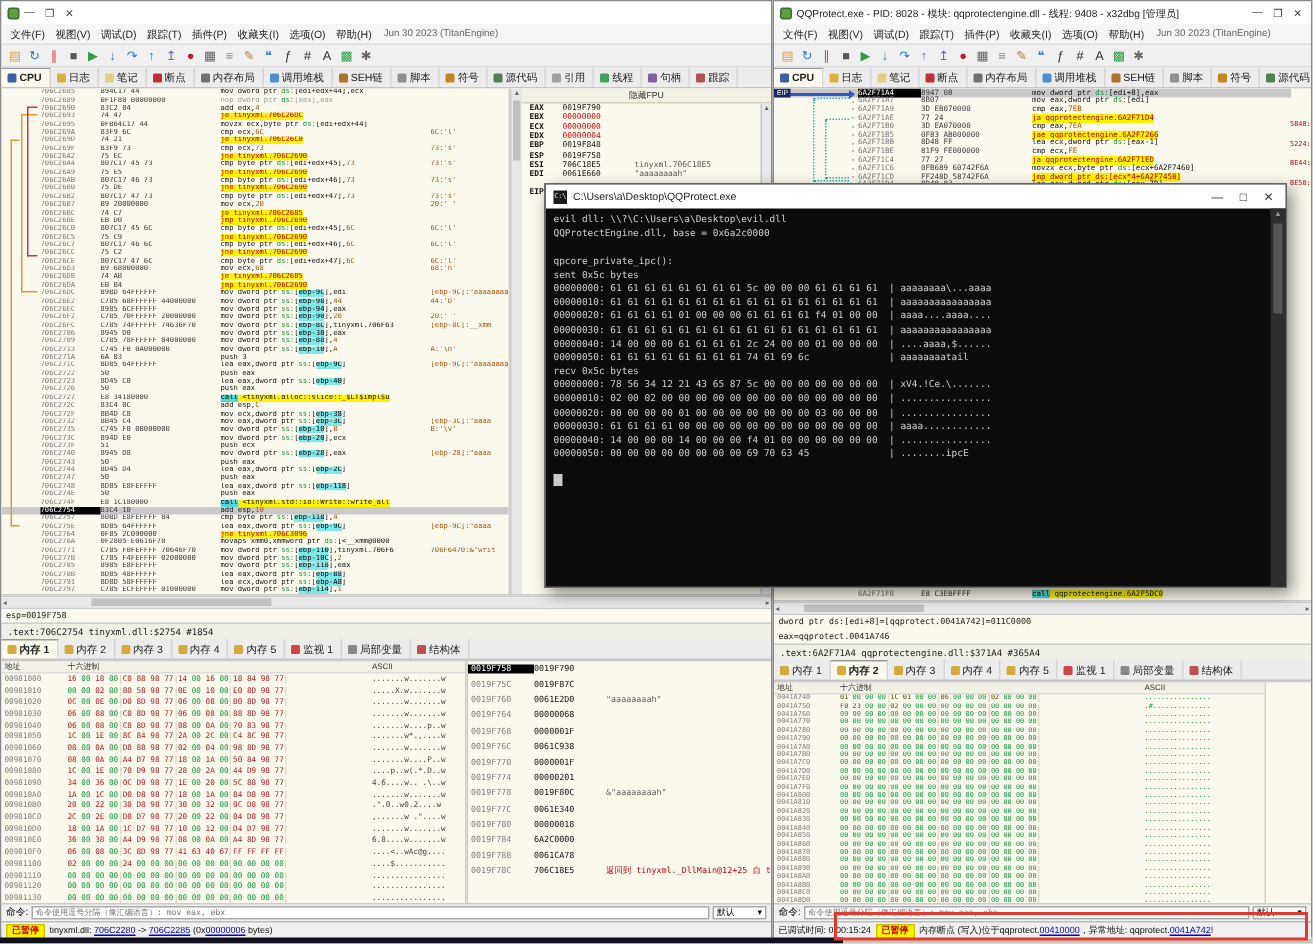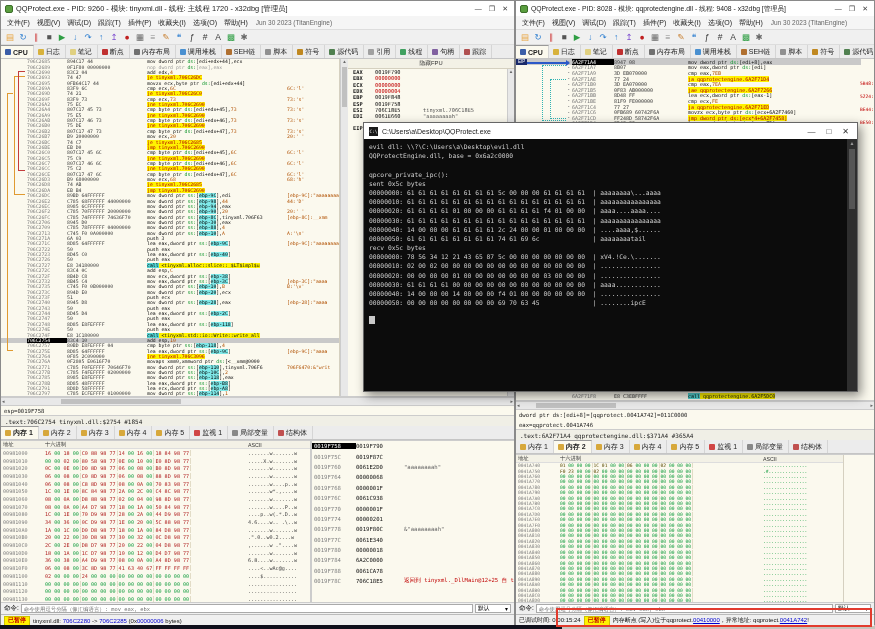--- a/index.html
+++ b/index.html
@@ -127,21 +127,20 @@
 .edgefrag{position:absolute;font-family:"DejaVu Sans Mono",monospace;font-size:4.6px;color:#c00000;white-space:nowrap}
 .redbox{position:absolute;left:556px;top:608px;width:316px;height:19px;border:2px solid #e23b2e;z-index:60;pointer-events:none}
 .taskbar{position:absolute;left:0;top:625px;width:562px;height:4px;background:#10101c;z-index:55}
 </style>
 </head>
 <body>
 
 <div class="win win-left">
   <div class="titlebar">
     <div class="app-icon"></div>
-    <div class="title-text">QQProtect.exe - PID: 9260 - 模块: tinyxml.dll - 线程: 主线程 1720 - x32dbg [管理员]</div>
     <div class="win-btns">
       <span>—</span>
       <span>❐</span>
       <span>✕</span>
     </div>
   </div>
   <div class="menubar" id="lmenu">
       <span class="menu-item">文件(F)</span>
       <span class="menu-item">视图(V)</span>
       <span class="menu-item">调试(D)</span>

